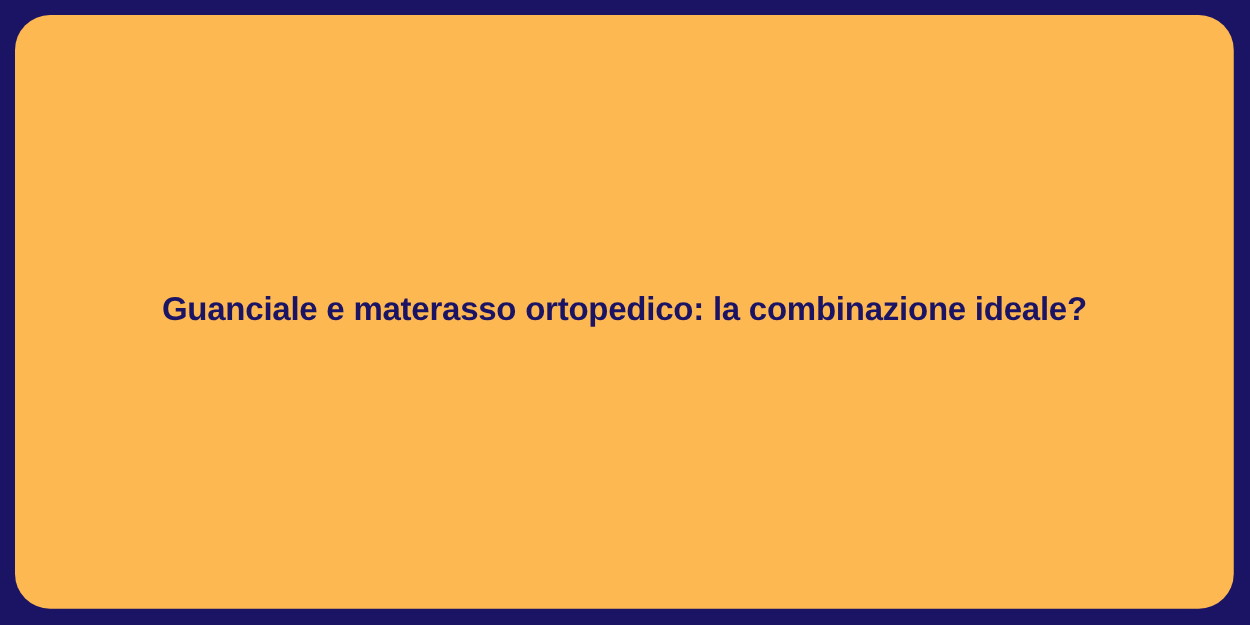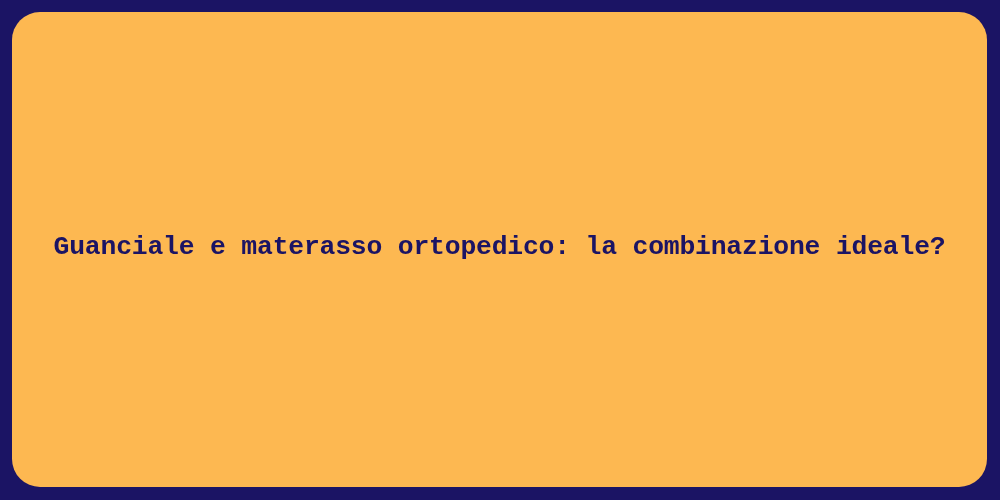--- a/index.html
+++ b/index.html
@@ -32,21 +32,21 @@
     display: flex;
     align-items: center;
     justify-content: center;
     overflow: hidden;
   }
 
   #banner-headline {
     margin: 0;
     padding: 0 30px;
     color: #1B1464;
-    font-family: Liberation Mono, monospace;
+    font-family: Liberation Sans, sans-serif;
     font-size: 30px;
     font-weight: bold;
     line-height: 1.25;
     letter-spacing: -0.2px;
     text-align: center;
     white-space: nowrap;
     position: relative;
     top: -2px;
   }
 </style>

